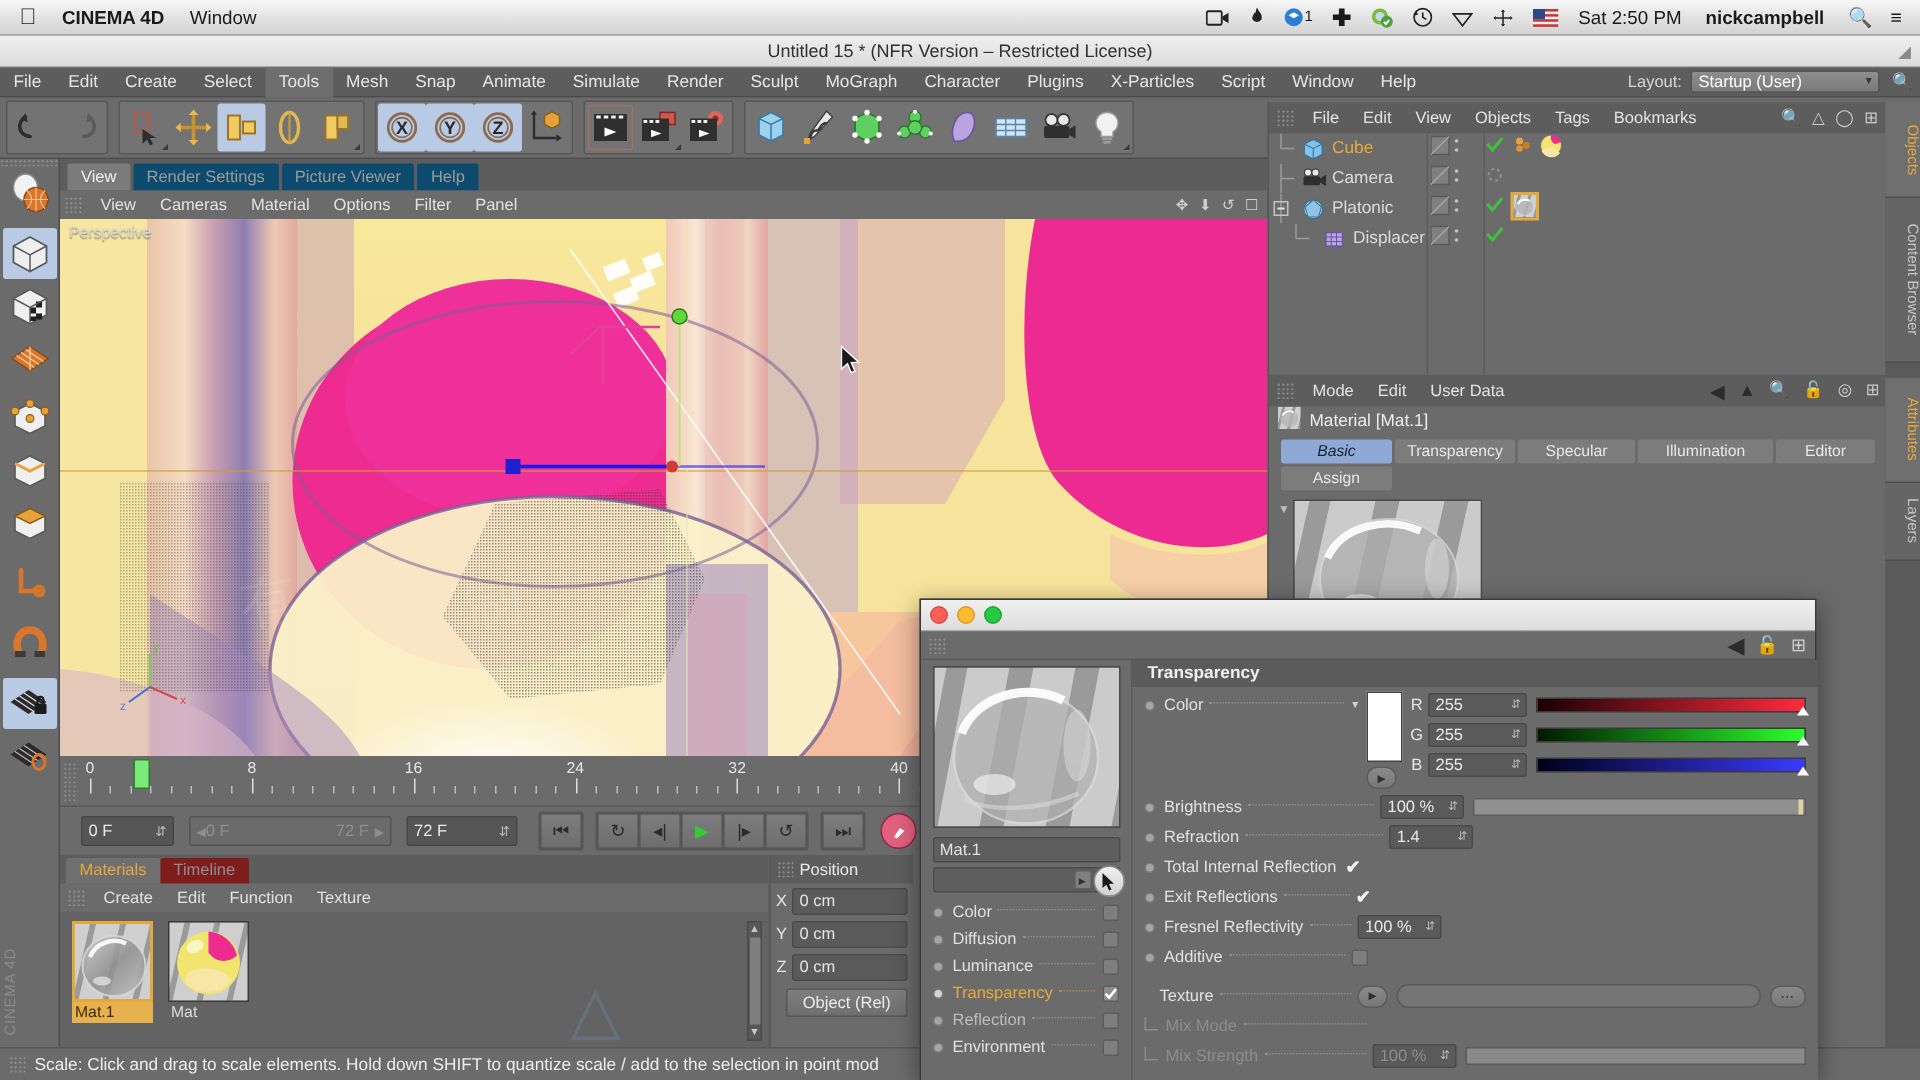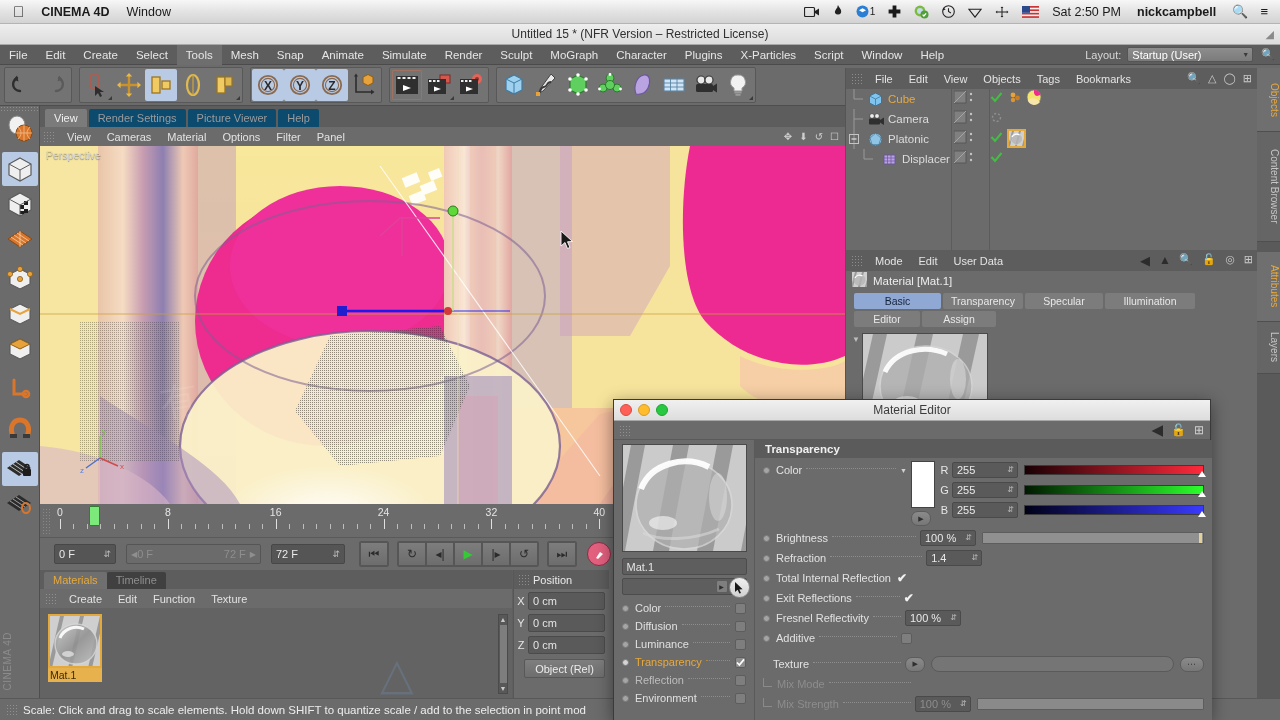--- a/index.html
+++ b/index.html
@@ -121,21 +121,21 @@
       padding:0 4px; }
   .tbtn2 { width:28px; height:24px; background:linear-gradient(180deg,#7d7d7d,#6d6d6d);
       border:1px solid #565656; display:flex;align-items:center;justify-content:center;
       color:#2b2b2b; font-size:12px; }
 
   
   .matpanel { position:absolute; left:40px; top:570px; width:472px; height:128px; background:#6b6b6b; }
   .mtabs { height:19px; display:flex; align-items:flex-end; padding-left:4px; background:#5d5d5d;}
   .mtab { height:17px; line-height:17px; padding: 0 9px; font-size:11px; border-radius:2px 2px 0 0;}
   .mtab.act { background:#6f6f6f; color:#e6a93c; }
-  .mtab.ina { background:#404040; color:#8e8e8e; }
+  .mtab.ina { background:#7f1d1d; color:#8e8e8e; }
   .mmenu { height:19px; background:#6b6b6b; display:flex; align-items:center; font-size:11px; color:#e2e2e2;}
   .mmenu .grip { width:12px;height:11px;margin:0 4px 0 5px;
       background-image: radial-gradient(#9c9c9c 35%, transparent 36%); background-size:3px 3px; opacity:.75;}
   .mmenu .mm { padding: 0 8px; }
   .mlist { position:absolute; left:0; top:38px; width:472px; height:90px; background:#636363;
            display:flex; padding: 6px 0 0 8px; }
   .mswatch { width:54px; margin-right:10px; }
   .mthumb { width:54px; height:54px; border:1px solid #3a3a3a; background:#999; overflow:hidden; position:relative;}
   .mthumb.sel { border:2px solid #e3a93a; }
   .mname { font-size:10.5px; color:#ddd; padding:1px 2px; }
@@ -958,20 +958,38 @@
                 <path d="M54 0 L70 0 L58 52 L42 52Z"></path>
               </g>
             <ellipse cx="26" cy="28" rx="21" ry="20" fill="url(#gs1)" opacity=".85"></ellipse>
             <ellipse cx="26" cy="28" rx="21" ry="20" fill="none" stroke="#d8d8d8" stroke-width="1.4" opacity=".8"></ellipse>
             <path d="M10 22 C14 12 26 9 34 13" stroke="#ffffff" stroke-width="3" fill="none" opacity=".9"></path>
             <ellipse cx="18" cy="38" rx="6" ry="3" fill="#fff" opacity=".55"></ellipse>
           </svg>
         </div>
         <div class="mname sel">Mat.1</div>
       </div>
+      <div class="mswatch">
+        <div class="mthumb">
+          <svg width="52" height="52" viewBox="0 0 52 52">
+            <rect width="52" height="52" fill="#9a9a9a"></rect>
+            <g fill="#cfcfcf">
+                <path d="M-6 0 L10 0 L-2 52 L-18 52Z"></path>
+                <path d="M14 0 L30 0 L18 52 L2 52Z"></path>
+                <path d="M34 0 L50 0 L38 52 L22 52Z"></path>
+                <path d="M54 0 L70 0 L58 52 L42 52Z"></path>
+              </g>
+            <circle cx="26" cy="27" r="21" fill="#f2e56f"></circle>
+            <path d="M26 6 A21 21 0 0 1 45 22 C38 28 30 26 26 20Z" fill="#ee2b8f"></path>
+            <path d="M12 34 C20 28 34 30 42 38 A21 21 0 0 1 10 40Z" fill="#f7e6a8"></path>
+            <ellipse cx="17" cy="16" rx="6" ry="4" fill="#fff" opacity=".6" transform="rotate(-25 17 16)"></ellipse>
+          </svg>
+        </div>
+        <div class="mname">Mat</div>
+      </div>
       <div style="flex:1"></div>
       <div style="width:10px;margin-right:4px;background:#585858;border:1px solid #4b4b4b;display:flex;flex-direction:column;align-items:center;justify-content:space-between;padding:1px 0;font-size:7px;color:#c9c9c9;height:80px;">
         <span>▲</span>
         <div style="flex:1;width:7px;background:#7e7e7e;margin:2px 0;"></div>
         <span>▼</span>
       </div>
     </div>
   </div>
 
   <div class="pospanel">
@@ -1196,21 +1214,21 @@
               <path d="M5 0 L10 0 L6 15 L1 15Z"></path>
               <path d="M12 0 L17 0 L13 15 L8 15Z"></path>
             </g>
             <ellipse cx="7.5" cy="8" rx="6" ry="5.6" fill="#b5b5b5" opacity=".8"></ellipse>
             <path d="M3 6 C4.5 3 8 2.5 10.5 4" stroke="#fff" stroke-width="1.1" fill="none"></path>
           </svg>
       </span>
       <span style="font-size:11.5px;color:#ededed;">Material [Mat.1]</span>
     </div>
     <div class="attrtabs">
-      <div class="atab act" style="width:87px;">Basic</div>
+      <div class="atab act" style="width:74px;font-style:italic;">Basic</div>
       <div class="atab" style="width:80px;">Transparency</div>
       <div class="atab" style="width:78px;">Specular</div>
       <div class="atab" style="width:90px;">Illumination</div>
       <div class="atab" style="width:66px;">Editor</div>
       <div class="atab" style="width:74px;">Assign</div>
     </div>
     <div style="display:flex;padding:4px 0 0 6px;">
       <span style="color:#bdbdbd;font-size:8px;margin-right:2px;margin-top:2px;">▼</span>
       <div style="width:126px;height:90px;border:1px solid #4a4a4a;overflow:hidden;">
         <svg width="126" height="90" viewBox="0 0 126 90" preserveAspectRatio="none">
@@ -1236,21 +1254,20 @@
     <div style="height:10px;background:#5a5a5a;"></div>
     <div class="stab act" style="height:70px;">Attributes</div>
     <div class="stab" style="height:52px;">Layers</div>
   </div>
 
   <div class="matedit">
     <div class="metitle">
       <span class="tl-btn" style="background:#ff5f57;border:1px solid #d94b43;"></span>
       <span class="tl-btn" style="background:#ffbd2e;border:1px solid #d99c22;"></span>
       <span class="tl-btn" style="background:#28c940;border:1px solid #1fa634;"></span>
-      <span class="t">Material Editor</span>
     </div>
     <div class="metool">
       <span class="grip"></span>
       <span class="ic">
         <span style="font-size:15px;color:#2c2c2c;">◀</span>
         <span style="font-size:12px;">🔓</span>
         <span style="font-size:12px;">⊞</span>
       </span>
     </div>
 

